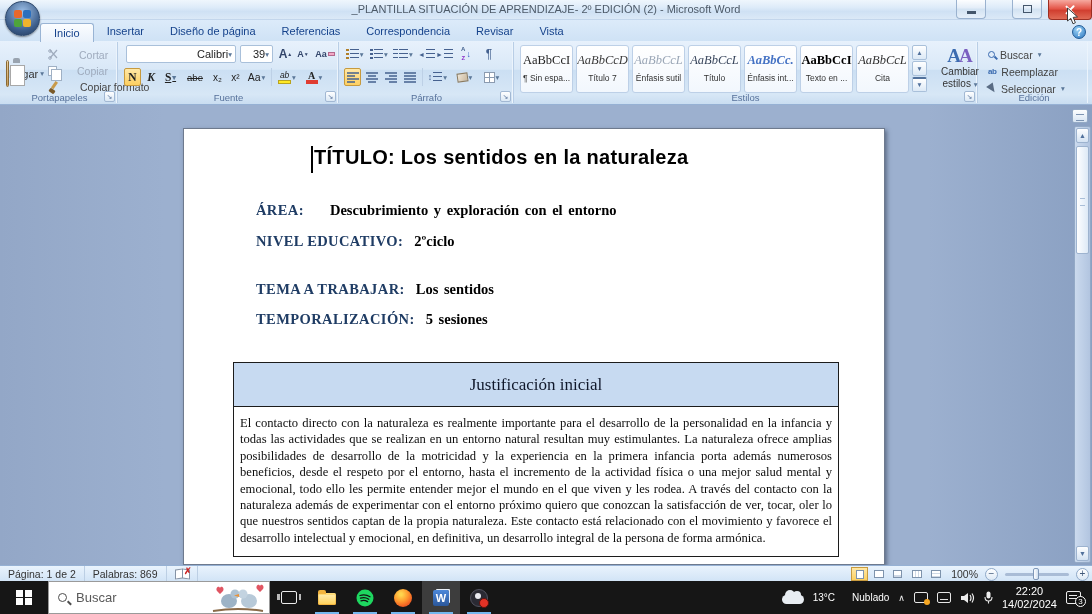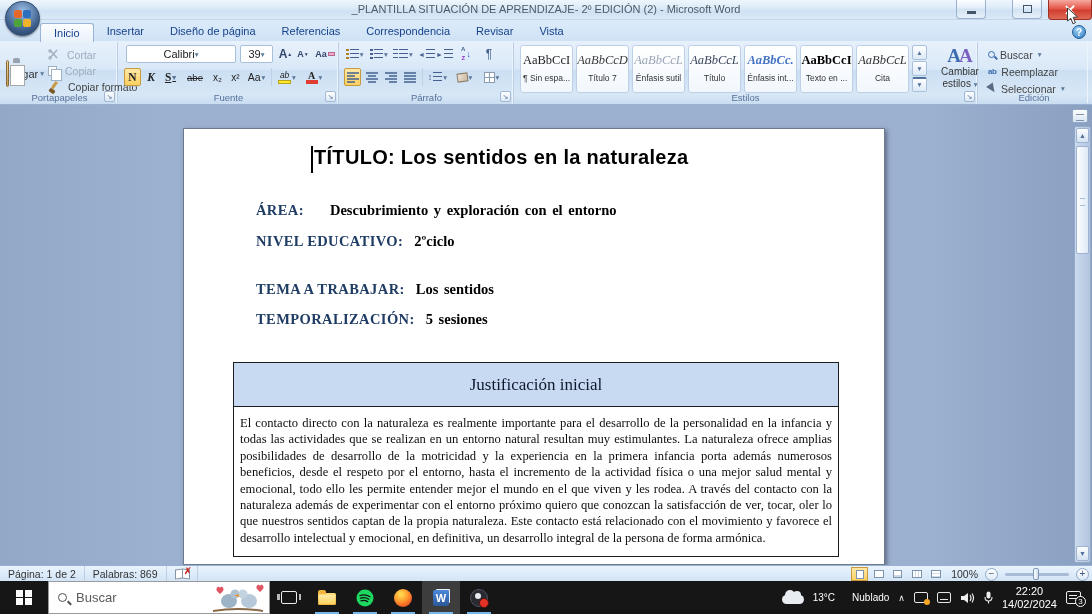--- a/index.html
+++ b/index.html
@@ -45,29 +45,29 @@
 .ribbon{position:absolute;top:41px;left:0;right:0;height:64px;background:linear-gradient(#e7f1fc,#d9e8f7 45%,#cbdff3 46%,#d7e7f6 85%,#c9ddf1);border-bottom:1px solid #96b1d4;z-index:4}
 .group{position:absolute;top:1px;bottom:1px;border-right:1px solid #b9cee6;box-shadow:inset -1px 0 0 #ecf4fc}
 .group-label{position:absolute;bottom:0;left:0;right:0;text-align:center;font-size:9.5px;color:#56719a}
 .launcher{position:absolute;right:2px;bottom:1px;width:11px;height:11px;border:1px solid #a2b8d3;border-radius:2px;color:#56719a;font-size:7px;line-height:9px;text-align:center;background:linear-gradient(#fff,#dbe8f5)}
 
 .paste-btn{position:absolute;left:4px;top:2px;width:38px;height:57px;display:flex;flex-direction:row;align-items:center;font-size:11px;color:#333}
 .clipboard{width:21px;height:27px;background:linear-gradient(#ecd0a0,#c49a58);border:1px solid #8a6a34;border-radius:2px;position:relative;margin-top:2px}
 .clipboard:before{content:"";position:absolute;left:3px;top:4px;width:13px;height:19px;background:#fff;border:1px solid #a8a8a8}
 .clipboard:after{content:"";position:absolute;left:6px;top:-3px;width:7px;height:5px;background:#99a3af;border-radius:2px 2px 0 0}
 .paste-lab{margin-top:2px;display:flex;align-items:center;gap:2px}
-.mini{position:absolute;left:46px;height:15px;display:flex;align-items:center;gap:8px;font-size:10.5px;color:#444;white-space:nowrap}
+.mini{position:absolute;left:46px;height:15px;display:flex;align-items:center;gap:20px;font-size:10.5px;color:#444;white-space:nowrap}
 .mini.disabled{color:#9fabbd}
 .pages-ic{width:9px;height:10px;border:1px solid #9fb0c4;background:#fff;position:relative}
 .pages-ic:after{content:"";position:absolute;left:2px;top:2px;width:9px;height:10px;border:1px solid #9fb0c4;background:#fff}
 .brush-ic{width:12px;height:12px;position:relative}
 .brush-ic:before{content:"";position:absolute;left:5px;top:0;width:2.5px;height:8px;background:#c89a4a;transform:rotate(35deg)}
 .brush-ic:after{content:"";position:absolute;left:1px;bottom:0;width:6px;height:4px;background:#7a5a2a;border-radius:1px;transform:rotate(35deg)}
 
-.combo{position:absolute;height:18px;background:#fff;border:1px solid #a9c0da;border-radius:2px;font-size:11px;color:#222;display:flex;align-items:center;justify-content:center;padding:0 3px;top:3px}
+.combo{position:absolute;height:18px;background:#fff;border:1px solid #a9c0da;border-radius:2px;font-size:11px;color:#222;display:flex;align-items:center;justify-content:flex-end;padding:0 3px;top:3px}
 .dd{color:#5b7899;font-size:7.5px}
 .tinybtn{position:absolute;top:3px;height:18px;display:flex;align-items:center;justify-content:center;color:#33466b;border-radius:2px}
 .fbtn{position:absolute;top:26px;height:18px;display:flex;align-items:center;justify-content:center;font-size:11.5px;color:#222;border-radius:2px;gap:1px}
 .fbtn.on,.vb.active{background:linear-gradient(#ffe8a6,#fdd061);border:1px solid #c79a3e}
 .serifb{font-family:"Liberation Serif",serif;font-weight:bold}
 .hl-bar{display:block;width:13px;height:4px;background:#ffe926;border:1px solid #b9a41e;margin-top:0px}
 .fc-bar{display:block;width:12px;height:4px;background:#e03c31;margin-top:0px}
 .stack{display:flex;flex-direction:column;align-items:center;line-height:9px}
 .eraser{display:inline-block;width:7px;height:4px;background:#f2a8c6;border:1px solid #b3688c;margin-left:1px}
 .vsep{position:absolute;width:1px;background:#bdd0e6;top:26px;height:18px}

